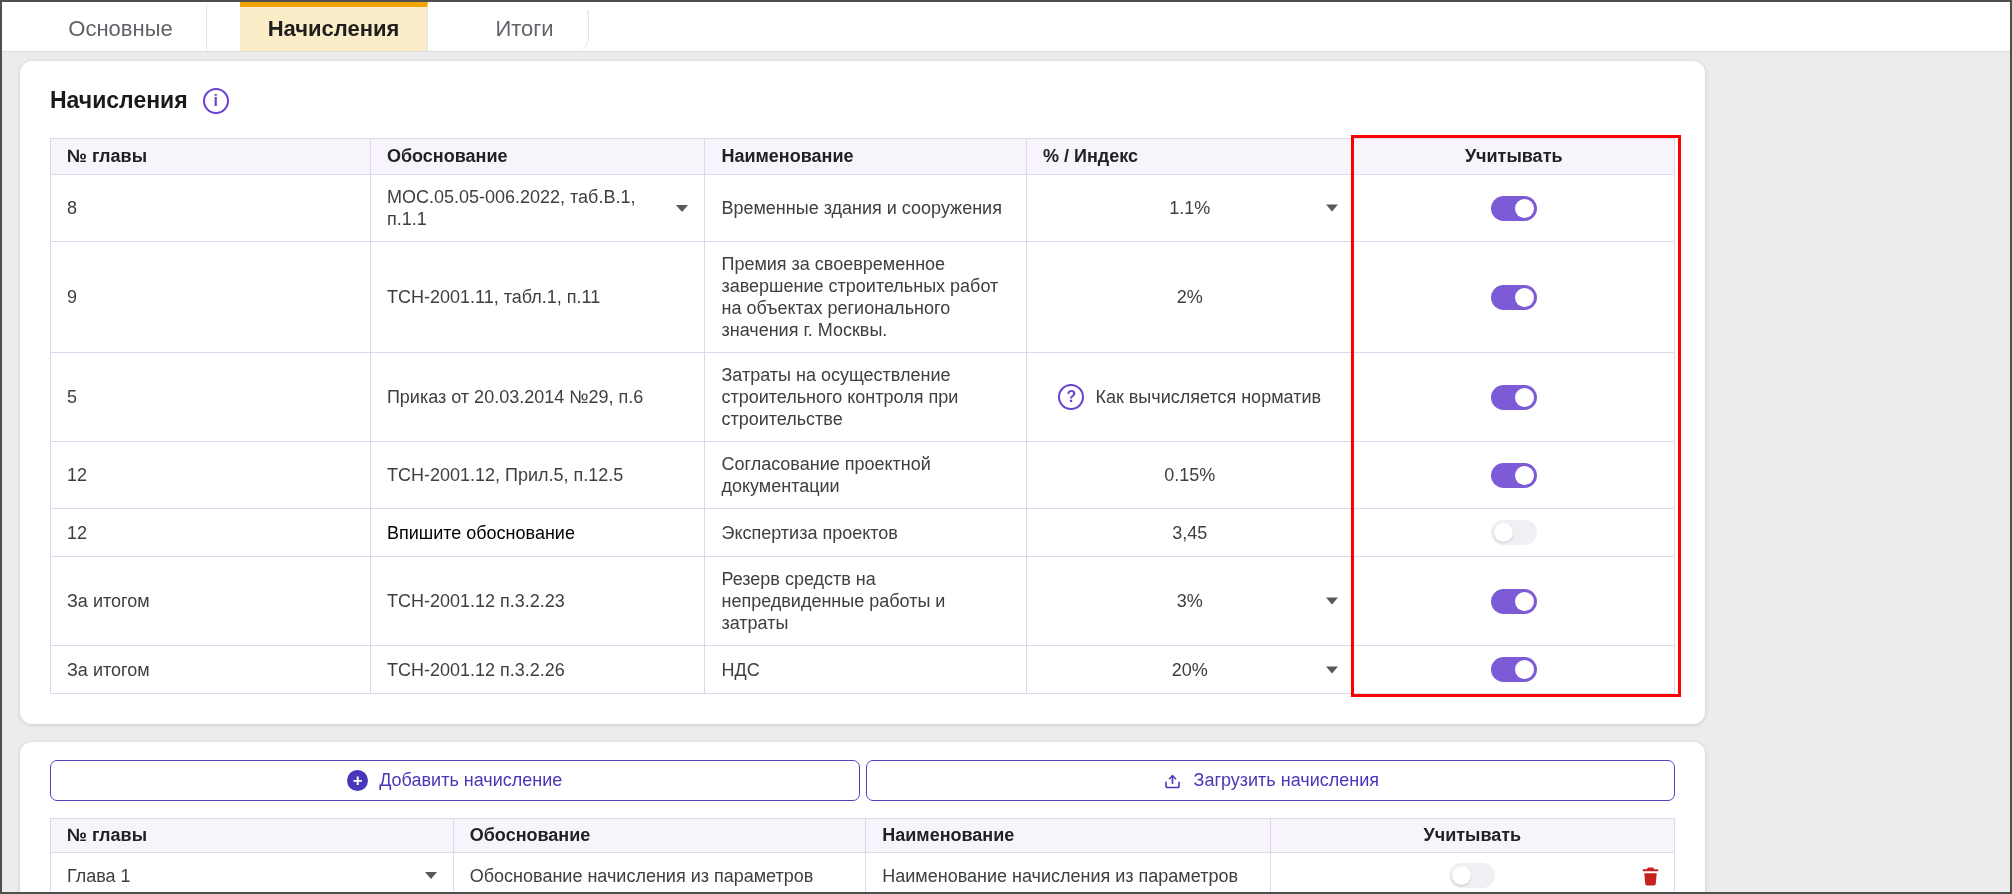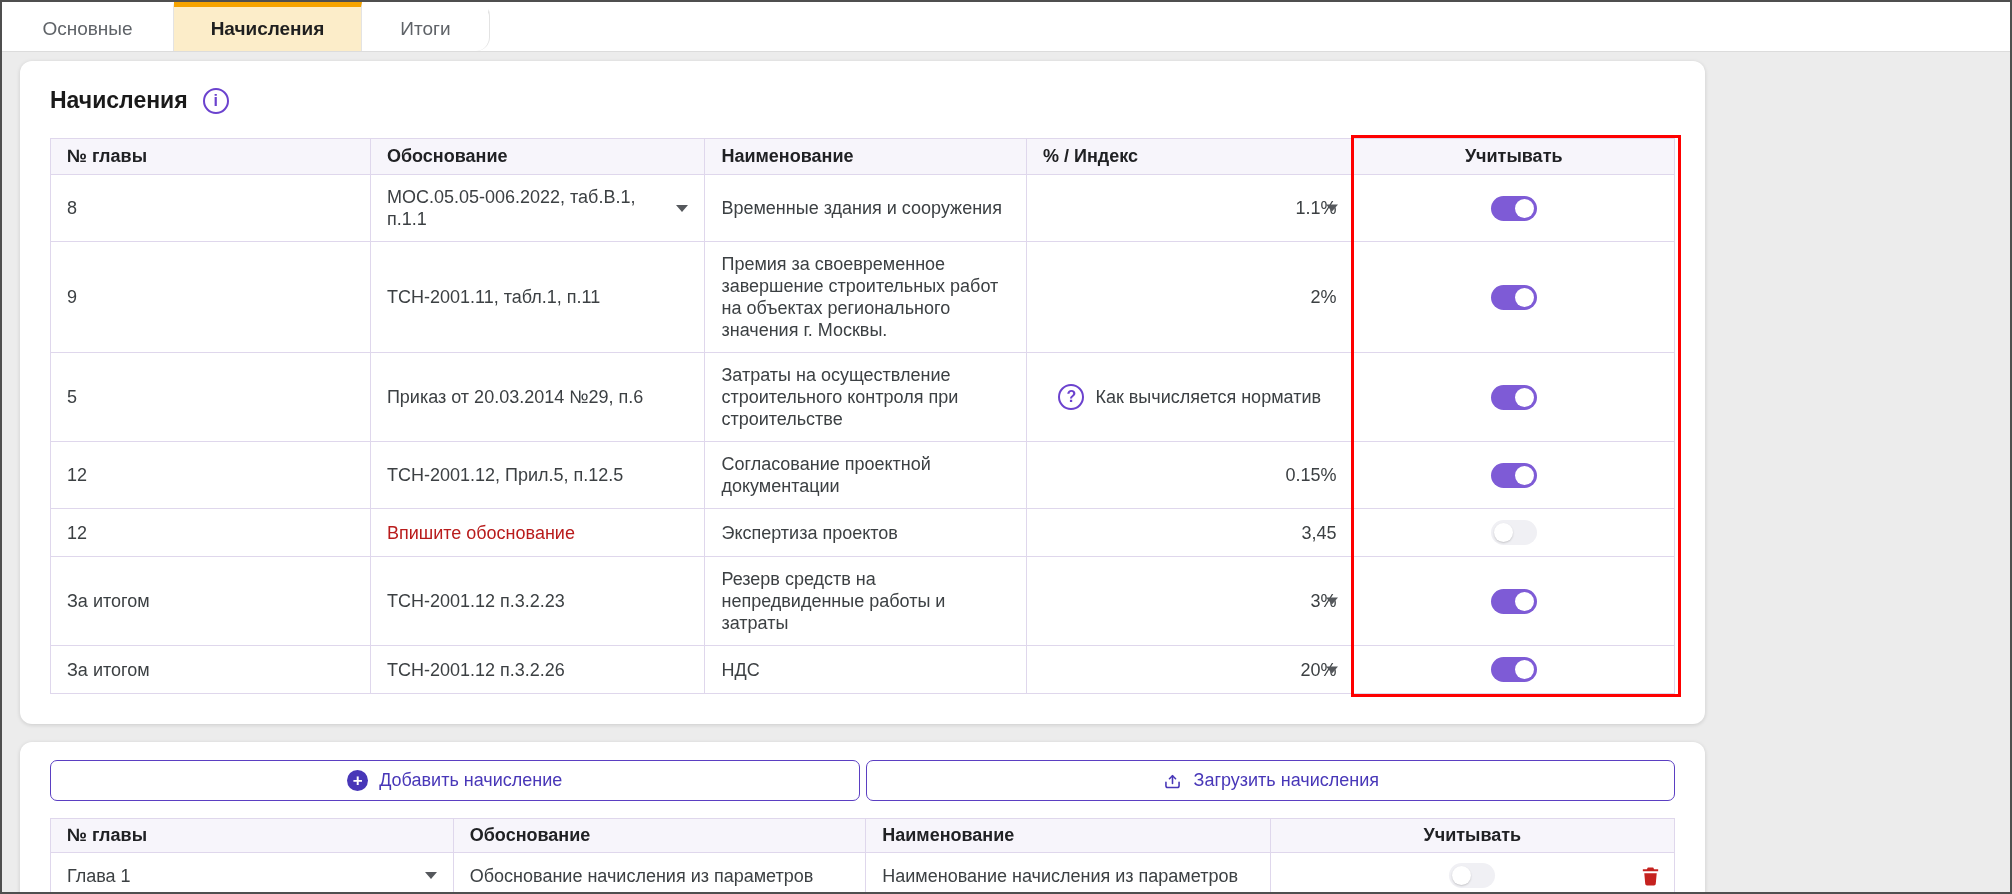--- a/index.html
+++ b/index.html
@@ -10,21 +10,21 @@
     border:2px solid #4F4F4F;
     overflow:hidden;
     font-family:"Liberation Sans", sans-serif;
     color:#3C4043;
   }
   
   .tabbar { display:flex; height:50px; background:#FFFFFF; border-bottom:1px solid #DCDCDC; }
   .tab {
     display:flex; align-items:center; justify-content:center;
     border-right:1px solid #E3E3E3; border-top:5px solid transparent;
-    color:#5F6368; font-size:19px; cursor:pointer; padding:0 10px;
+    color:#5F6368; font-size:22px; cursor:pointer; padding:0 10px;margin-left:33px;
   }
   .tab.t0 { width:172px; }
   .tab.t1 { width:198px; }
   .tab.t2 { width:356px; }
   .tab.t3 { width:188px; }
   .tab.t4 { width:128px;border-radius:14px; }
   .tab.active { background:#FCEDC9; border-top-color:#F5A300; color:#1F1F1F; font-weight:700; }
   
   .content { padding:9px 0 0 18px; }
   .card {
@@ -40,28 +40,28 @@
     color:#6B42CE; font-weight:700; font-size:16px;
   }
   .title-row .round-icon { margin-left:15px; }
   
   .table-wrap { position:relative; }
   table { width:100%; border-collapse:collapse; table-layout:fixed; }
   th, td { border:1px solid #DFD7EC; padding:11px 16px; font-size:18px; vertical-align:middle; }
   th { background:#F7F5FB; text-align:left; font-weight:700; color:#202124; padding-top:7px; padding-bottom:7px; }
   td { color:#3C4043; line-height:22px; }
   th.center, td.center { text-align:center; }
-  .muted { color:#b91c1c; }
+  .muted { color:#000000; }
   .cell-dd { display:flex; align-items:center; justify-content:space-between; gap:8px; }
   .caret {
     width:0; height:0; flex:0 0 auto;
     border-left:6px solid transparent; border-right:6px solid transparent;
     border-top:7px solid #55585C;
   }
-  td.val-cell { position:relative; text-align:right; }
+  td.val-cell { position:relative; text-align:center; }
   td.val-cell .caret { position:absolute; right:14px; top:50%; transform:translateY(-50%); }
   .help-link { display:flex; align-items:center; justify-content:center; gap:11px; }
   .toggle { display:inline-block; width:46px; height:25px; border-radius:13px; position:relative; cursor:pointer; vertical-align:middle; }
   .toggle.on  { background:#7E5BD6; }
   .toggle.off { background:#F0F0F4; }
   .toggle::after {
     content:''; position:absolute; top:3px; width:19px; height:19px;
     background:#FFFFFF; border-radius:50%;
   }
   .toggle.on::after  { right:3px; }

